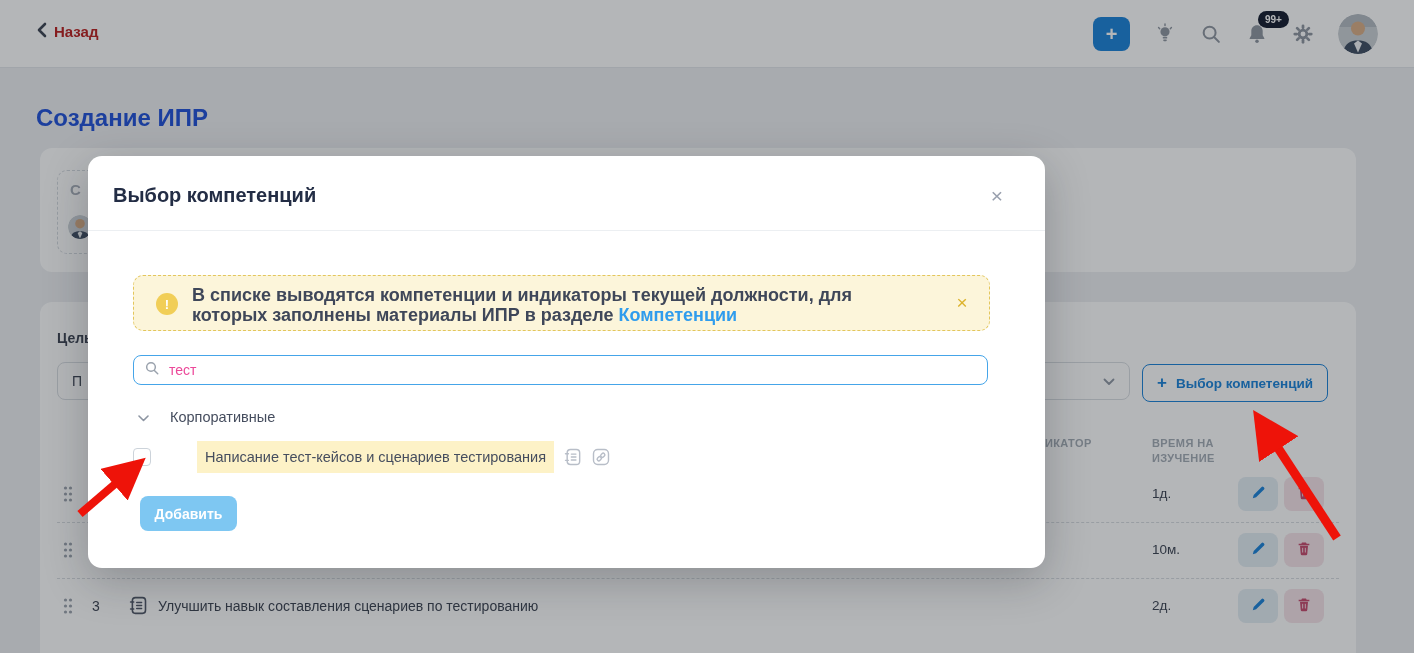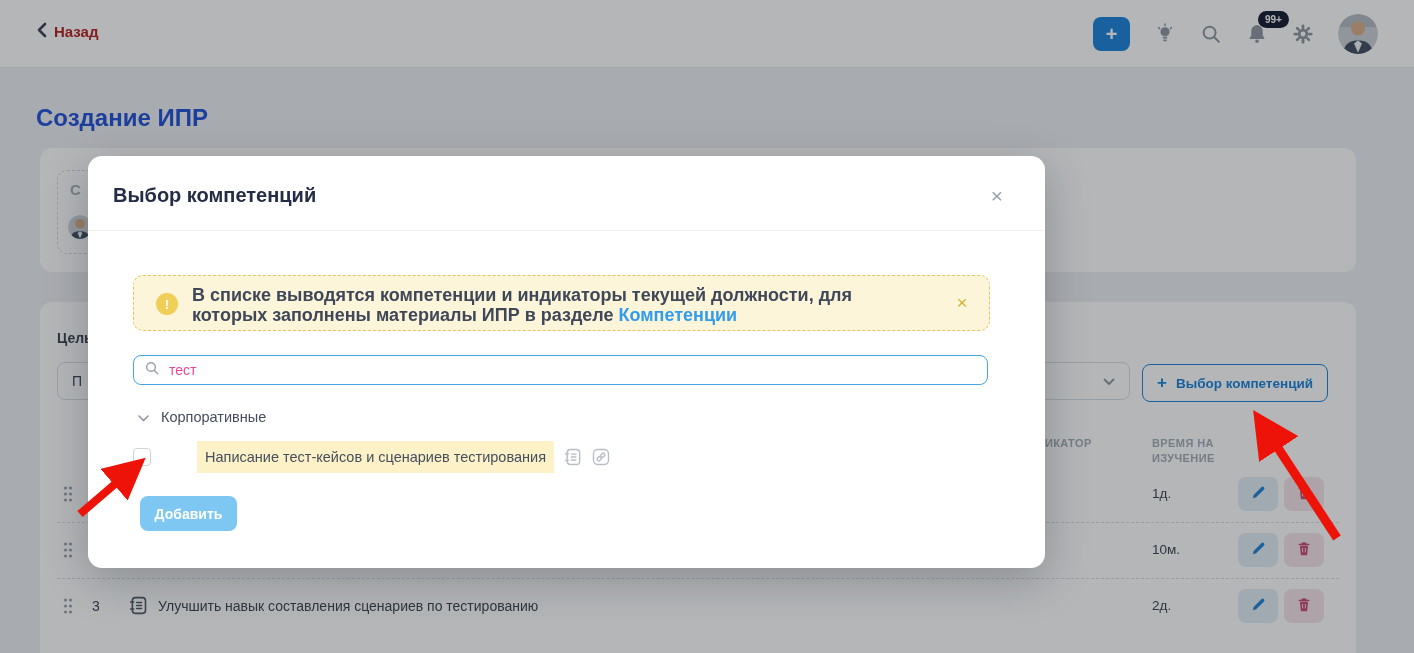--- a/index.html
+++ b/index.html
@@ -103,21 +103,21 @@
                 color:#dcb32e; font-size:19px; display:flex; align-items:center;
                 justify-content:center; cursor:pointer; }
 
   .search-box { position:absolute; left:45px; top:199px; width:855px; height:30px;
                 border:1.5px solid #45a5e9; border-radius:8px; background:#fff;
                 display:flex; align-items:center; padding:0 10px; gap:9px; }
   .search-box input { border:none; outline:none; font-size:14px; color:#ec4899;
                       font-family:"Liberation Sans", sans-serif; width:780px; background:transparent; }
 
   .group-row { position:absolute; left:50px; top:252px; display:flex; align-items:center;
-               gap:12px; cursor:pointer; }
+               gap:21px; cursor:pointer; }
   .group-label { font-size:14.5px; color:#454d5e; }
 
   .item-row { position:absolute; left:45px; top:285px; display:flex; align-items:center; }
   .checkbox { width:18px; height:18px; border:1.5px solid #ccd3da; border-radius:4px;
               background:#fff; cursor:pointer; flex:0 0 auto; }
   .item-label { margin-left:46px; background:#fdf2c7; padding:8px 8px; font-size:14.5px;
                 color:#454d5e; }
   .item-icons { display:flex; gap:8px; margin-left:9px; }
   .item-icons span { display:flex; cursor:pointer; }
 

